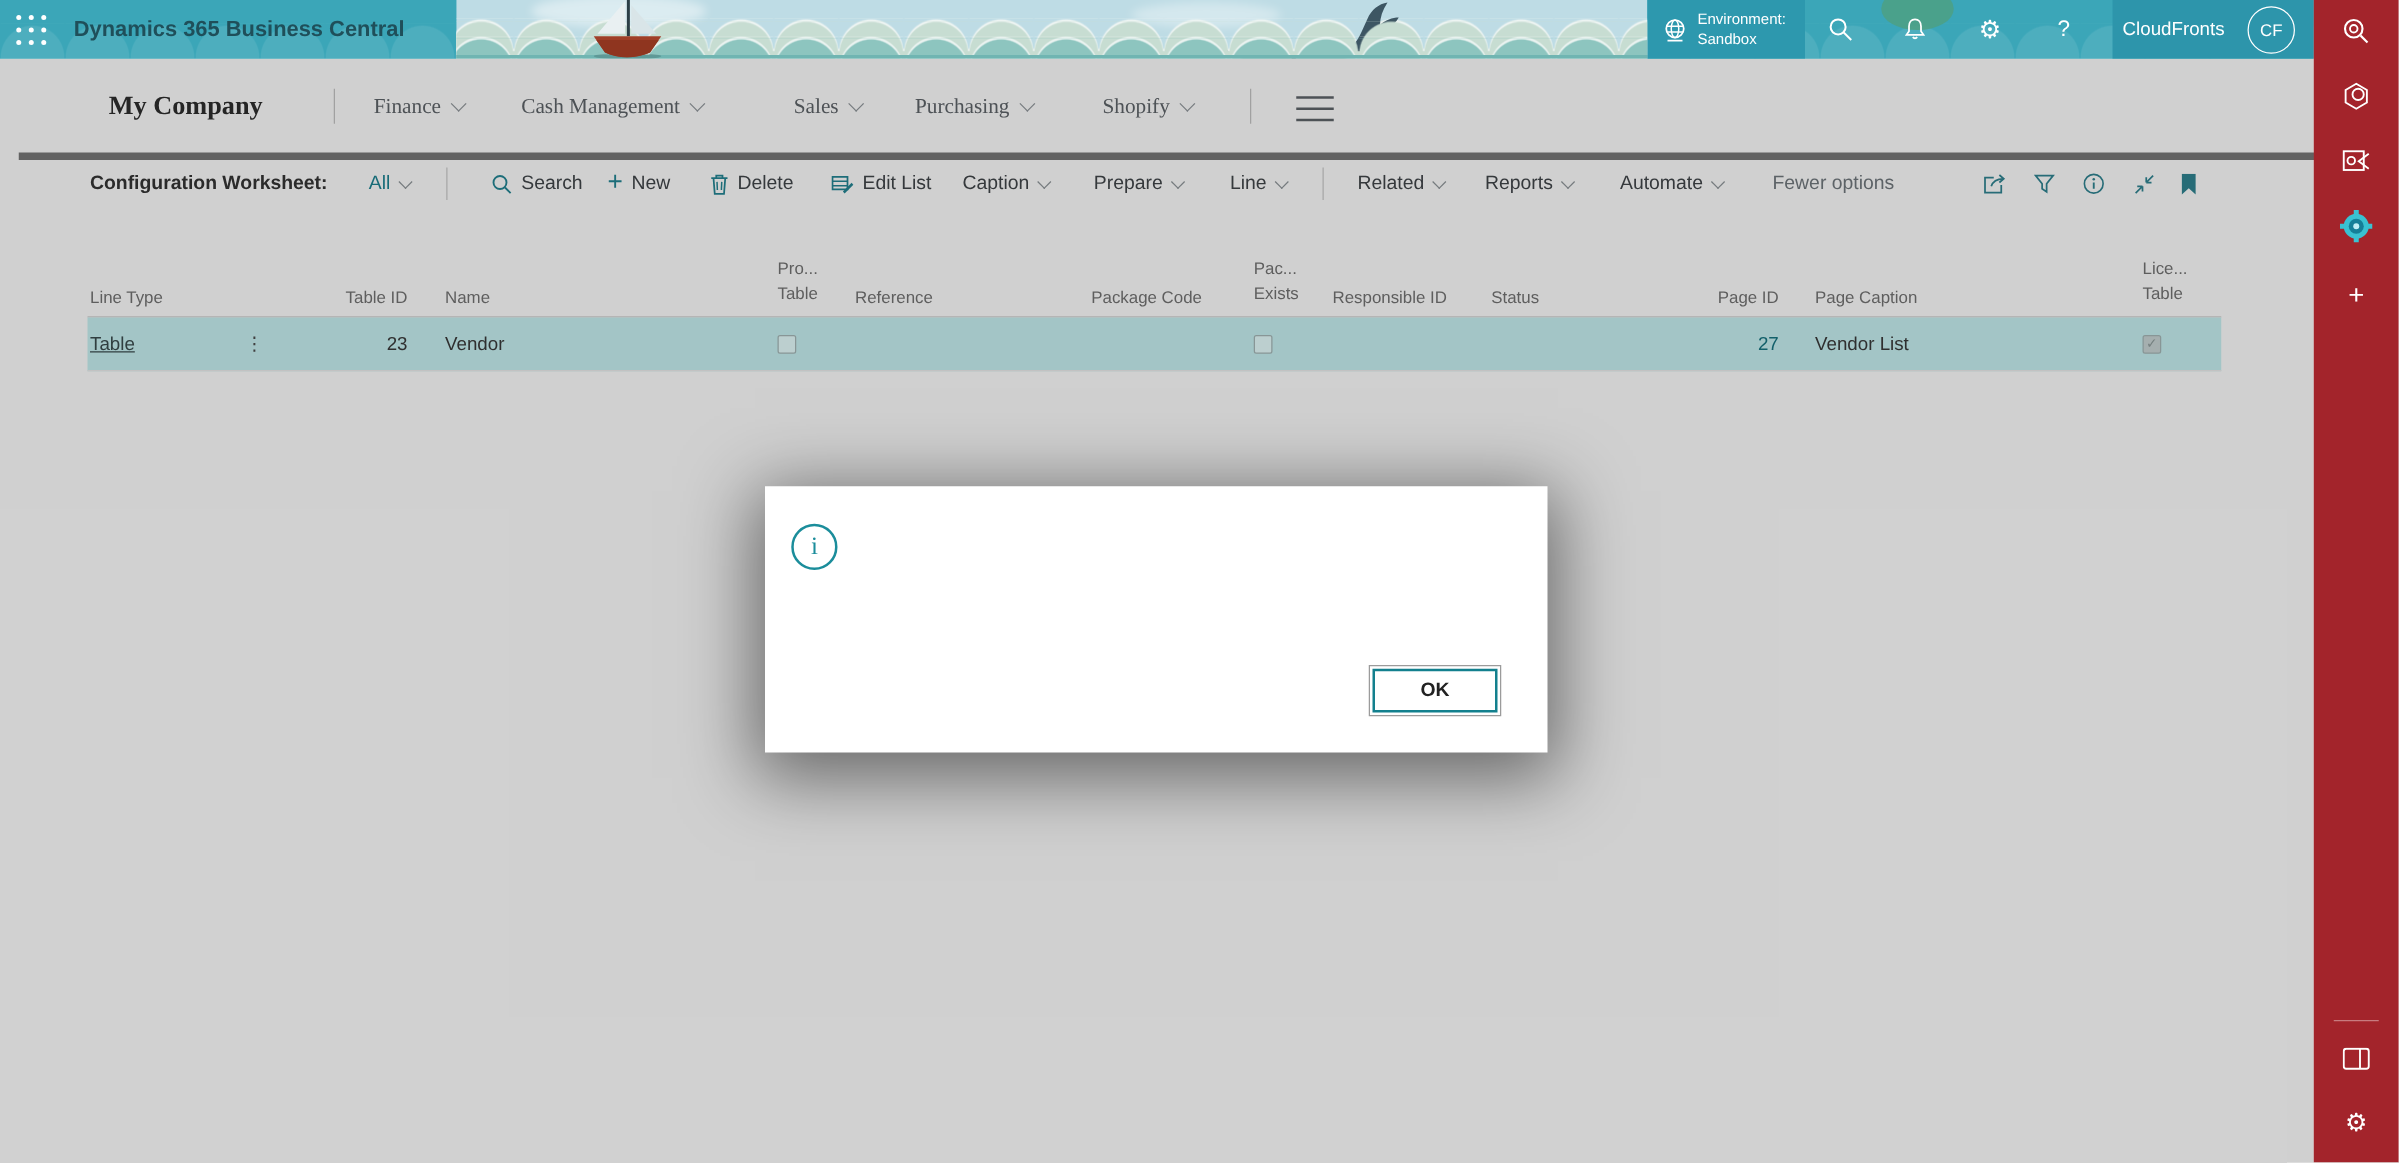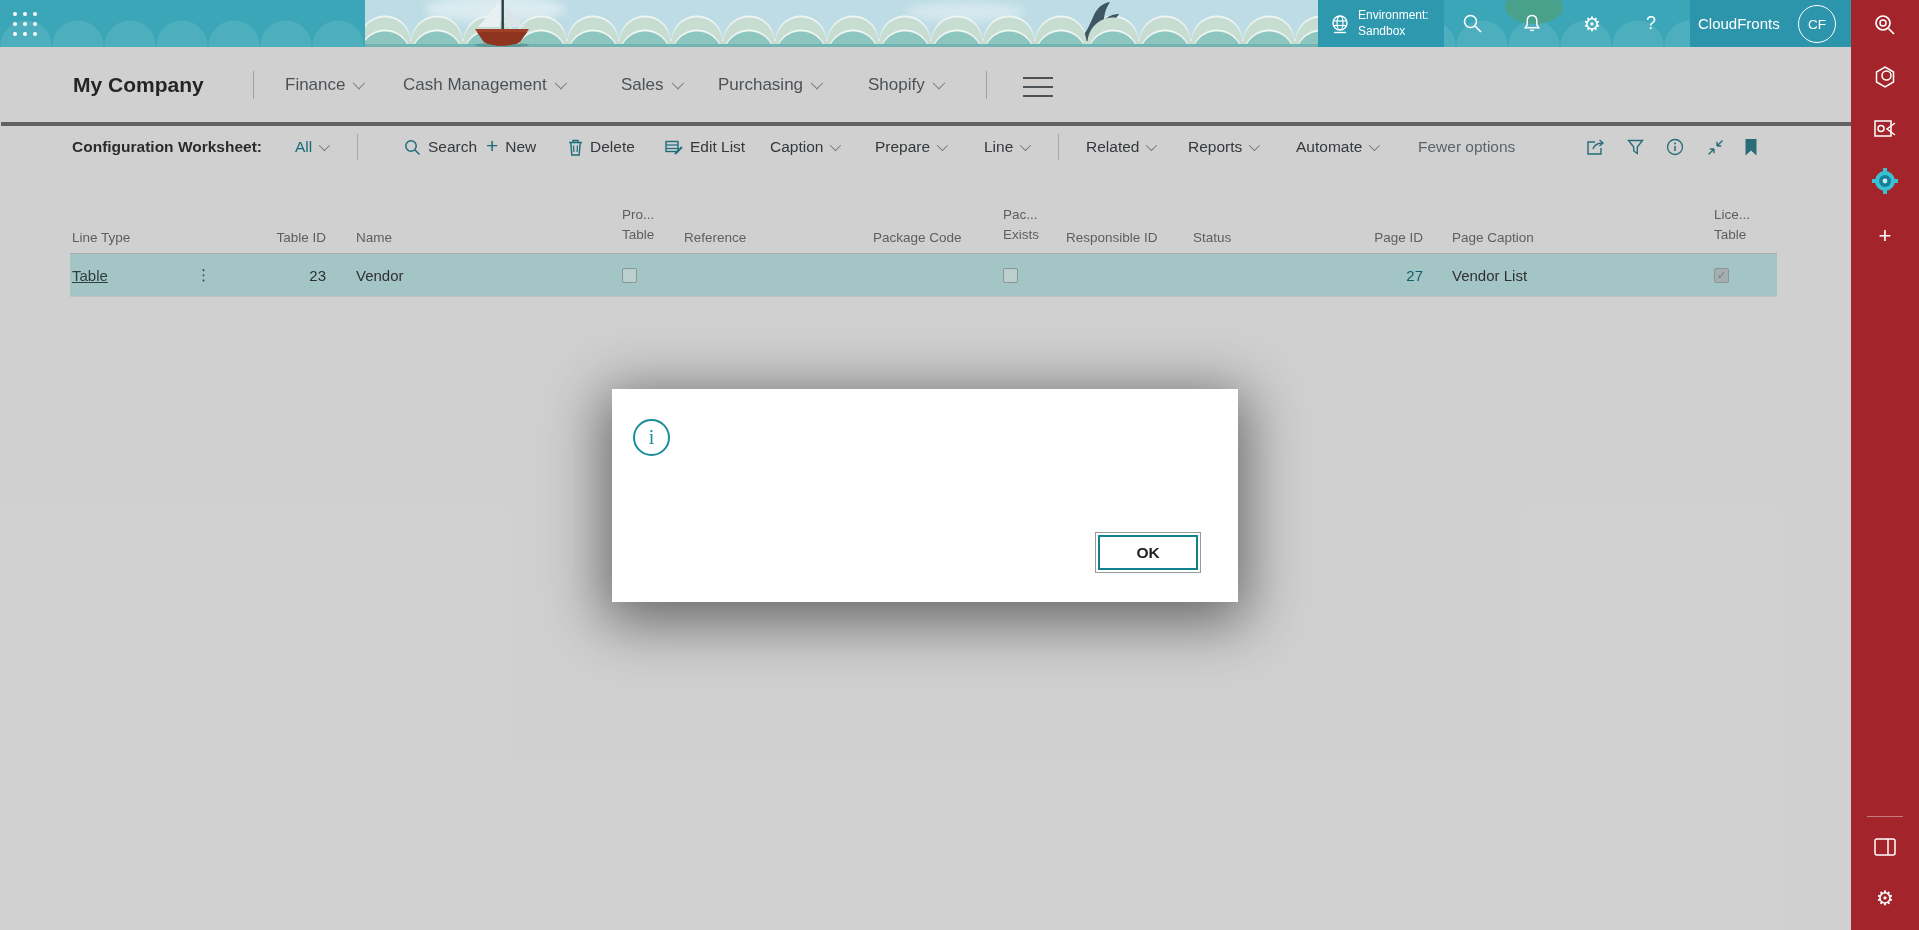--- a/index.html
+++ b/index.html
@@ -49,21 +49,21 @@
   .tico.gear{font-size:20px;} .tico.help{font-size:18px;font-weight:400;}
 
   .cf-block{position:absolute;left:1690px;top:0;width:161px;height:47px;background:#2d95ab;z-index:3;cursor:pointer;}
   .cf-name{position:absolute;left:8px;top:0;height:47px;display:flex;align-items:center;color:#fff;font-size:15px;}
   .avatar{position:absolute;left:108px;top:5px;width:36px;height:36px;border:1.5px solid #fff;border-radius:50%;
       display:flex;align-items:center;justify-content:center;color:#ffffff;font-size:13.5px;}
 
   
   .main{position:absolute;left:0;top:47px;width:1851px;bottom:0;background:#f4f4f4;z-index:1;}
 
-  .navrow{position:absolute;left:1px;top:0;width:100%;height:75px;border-bottom:4px solid #737373;}
+  .navrow{position:absolute;left:15px;top:0;width:100%;height:75px;border-bottom:6px solid #737373;font-family:Liberation Serif, serif;}
   .company{position:absolute;left:72px;top:0;height:75px;display:flex;align-items:center;
       font-size:21px;font-weight:700;color:#2c2c2c;white-space:nowrap;cursor:pointer;}
   .nav-item{position:absolute;top:0;height:75px;display:flex;align-items:center;gap:8px;
       font-size:17px;color:#5b6065;white-space:nowrap;cursor:pointer;}
   .chev{display:inline-block;width:8px;height:8px;border-right:1.6px solid #8a9094;border-bottom:1.6px solid #8a9094;
       transform:rotate(45deg) translateY(-2px);}
   .vdiv{position:absolute;top:24px;width:1px;height:28px;background:#bdbdbd;}
   .hamburger{position:absolute;left:1022px;top:28px;width:30px;height:20px;display:flex;flex-direction:column;justify-content:space-between;padding:2px 0;cursor:pointer;}
   .hamburger b{display:block;height:1.6px;background:#5b6065;}
 
@@ -126,20 +126,21 @@
       <i></i>
         <i></i>
         <i></i>
         <i></i>
         <i></i>
         <i></i>
         <i></i>
         <i></i>
         <i></i>
     </div>
+    <div class="app-title">Dynamics 365 Business Central</div>
 
     <div class="banner">
       <div class="sky"></div>
       <div class="cloud1"></div>
       <div class="cloud2"></div>
       <svg class="whale" width="146" height="48" viewBox="0 0 146 48">
         <path d="M10 5 C3 8 1 18 2 28 C3 40 10 46 22 46 L86 46 C100 46 109 37 114 26 L119 15 C122 8 128 3 135 2 C131 8 129 14 129 20 C133 16 139 14 144 14 C140 21 132 26 126 28 C121 39 111 47 97 47 L22 47 C10 47 3 40 2 28 C1 18 3 8 10 5 Z" fill="#3d5663"></path>
         <circle cx="40" cy="36" r="2" fill="#1f333d"></circle>
       </svg>
       <div class="wave wA"></div>
@@ -229,21 +230,21 @@
     </div>
 
     <div class="actionbar">
       <div class="ab ab-label" style="left:72px">Configuration Worksheet:</div>
       <div class="ab" style="left:295px">
         <span class="ab-all">All</span>
           <span class="chev"></span>
       </div>
       <div class="abdiv" style="left:357px"></div>
 
-      <div class="ab" style="left:404px">
+      <div class="ab" style="left:393px">
         <span class="ticon">
           <svg width="17" height="17" viewBox="0 0 17 17">
               <circle cx="7" cy="7" r="5.2" fill="none" stroke="#23808e" stroke-width="1.5"></circle>
               <line x1="11" y1="11" x2="15.5" y2="15.5" stroke="#23808e" stroke-width="1.5"></line>
             </svg>
         </span>
         <span>Search</span>
       </div>
       <div class="ab" style="left:486px">
         <span class="plus">+</span>

